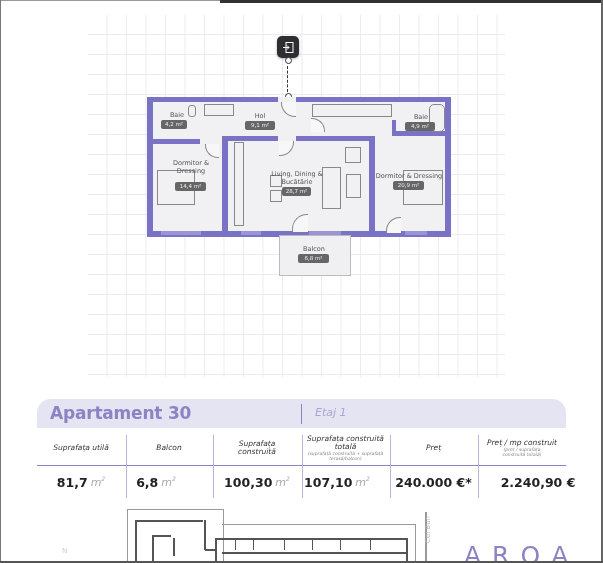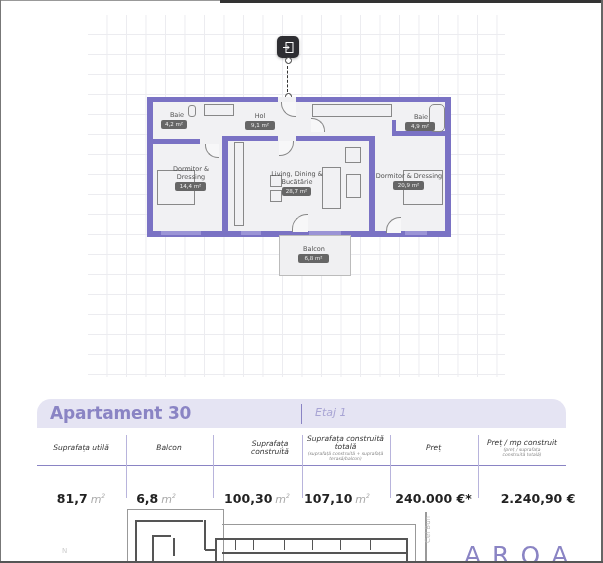--- a/index.html
+++ b/index.html
@@ -61,21 +61,21 @@
 
   .table-rule { position:absolute; left:37px; top:465px; width:529px; height:1px; background:#8a84c4; }
   .col-div { position:absolute; top:435px; width:1px; height:63px; background:#b8b4dc; }
   .cell-h {
     position:absolute; top:433px; height:30px; display:flex; flex-direction:column; align-items:center; justify-content:center;
     text-align:center;
   }
   .hlabel { font-size:7.5px; font-style:italic; color:#333; line-height:8px; }
   .hsub { font-size:4.5px; font-style:italic; color:#888; line-height:5.5px; }
   .cell-v {
-    position:absolute; top:470px; height:24px; display:flex; align-items:flex-end; justify-content:center;margin-top:12px;
+    position:absolute; top:470px; height:24px; display:flex; align-items:center; justify-content:center;
   }
   .val { font-size:12.5px; font-weight:bold; color:#222; }
   .unit { font-size:11px; font-style:italic; color:#aaa; margin-left:3px; font-weight:normal; }
   .unit sup { font-size:6px; }
   .site-line { position:absolute; background:#555; }
   .site-light { position:absolute; border:1px solid #999; }
   .street { position:absolute; left:418px; top:520px; font-size:7px; color:#bbb; transform:rotate(-90deg); transform-origin:left top; white-space:nowrap; }
   .north { position:absolute; left:62px; top:547px; font-size:7px; color:#ccc; }
   .brand { position:absolute; left:464px; top:541px; font-size:25px; letter-spacing:11px; color:#8a84c4; font-family:"DejaVu Sans", sans-serif; }
 </style>
@@ -143,21 +143,21 @@
 
   <div class="room-name" style="left:163px;top:111px;width:28px">Baie</div>
   <div class="area-tag" style="left:161px;top:120px;width:26px">4,2 m²</div>
 
   <div class="room-name" style="left:245px;top:112px;width:30px">Hol</div>
   <div class="area-tag" style="left:245px;top:121px;width:30px">9,1 m²</div>
 
   <div class="room-name" style="left:406px;top:113px;width:30px">Baie</div>
   <div class="area-tag" style="left:405px;top:122px;width:30px">4,9 m²</div>
 
-  <div class="room-name" style="left:165px;top:165px;width:52px;white-space:pre-line">Dormitor &amp;
+  <div class="room-name" style="left:165px;top:159px;width:52px;white-space:pre-line">Dormitor &amp;
 Dressing</div>
   <div class="area-tag" style="left:175px;top:182px;width:31px">14,4 m²</div>
 
   <div class="room-name" style="left:265px;top:170px;width:64px;white-space:pre-line">Living, Dining &amp;
 Bucătărie</div>
   <div class="area-tag" style="left:282px;top:187px;width:29px">28,7 m²</div>
 
   <div class="room-name" style="left:375px;top:172px;width:68px">Dormitor &amp; Dressing</div>
   <div class="area-tag" style="left:393px;top:181px;width:31px">20,9 m²</div>
 
@@ -170,21 +170,21 @@
 <div class="head-divider"></div>
 <div class="floor-label">Etaj 1</div>
 
 <div>
   <div class="cell-h" style="left:37px;width:88px">
     <span class="hlabel" style="width:60px">Suprafața utilă</span>
   </div>
   <div class="cell-h" style="left:126px;width:86px">
     <span class="hlabel">Balcon</span>
   </div>
-  <div class="cell-h" style="left:226px;width:88px">
+  <div class="cell-h" style="left:213px;width:88px">
     <span class="hlabel" style="width:60px">Suprafața construită</span>
   </div>
   <div class="cell-h" style="left:302px;width:87px">
     <span class="hlabel" style="width:80px">Suprafața construită totală</span>
     <span class="hsub" style="width:80px">(suprafață construită + suprafață terasă/balcon)</span>
   </div>
   <div class="cell-h" style="left:390px;width:87px">
     <span class="hlabel">Preț</span>
   </div>
   <div class="cell-h" style="left:478px;width:88px">

